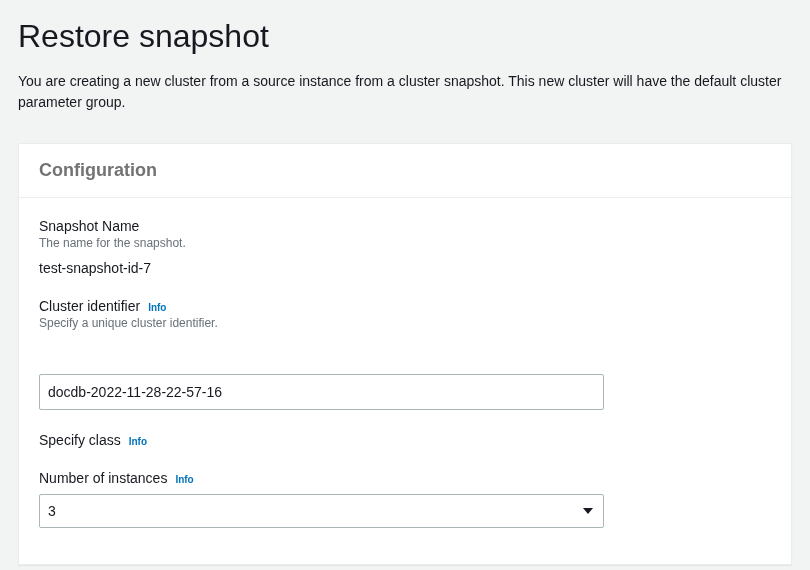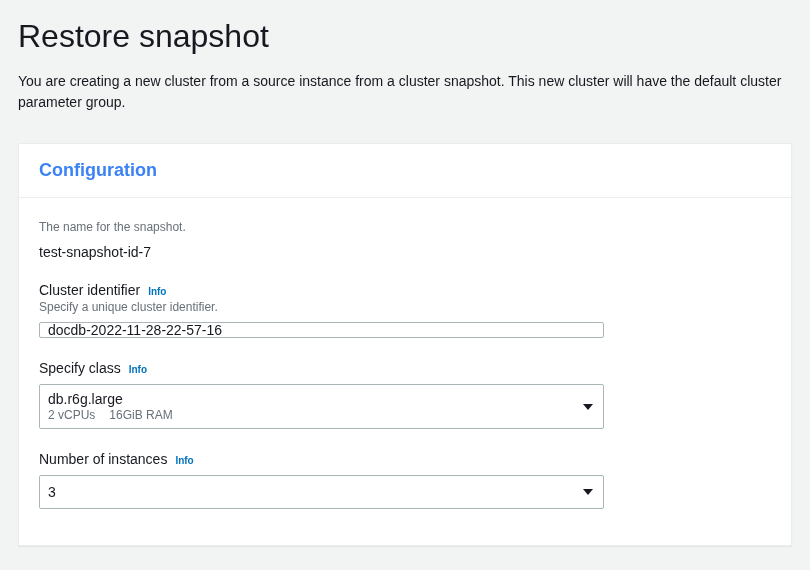--- a/index.html
+++ b/index.html
@@ -31,21 +31,21 @@
       border: 1px solid #eaeded;
       box-shadow: 0 1px 1px rgba(0,0,0,0.05);
     }
     .card-header {
       padding: 16px 20px;
       border-bottom: 1px solid #eaeded;
     }
     .card-header h2 {
       font-size: 18px;
       font-weight: 700;
-      color: #3b82f6;
+      color: #737373;
     }
     .card-body {
       padding: 20px;
     }
     .form-group {
       margin-bottom: 22px;
     }
     .form-group:last-child { margin-bottom: 16px; }
     .label-row {
       display: flex;
@@ -70,27 +70,28 @@
     .field-value {
       font-size: 14px;
       color: #16191f;
       margin-top: 10px;
     }
     .input-wrap {
       margin-top: 8px;
     }
     .text-input {
       width: 565px;
-      height: 16px;
+      height: 36px;
       padding: 4px 8px;
       font-size: 14px;
       color: #16191f;
       border: 1px solid #aab7b8;
       border-radius: 2px;
       background: #fff;
+      margin-top: 36px;
     }
     .select-wrap {
       position: relative;
       width: 565px;
       margin-top: 8px;
       border: 1px solid #aab7b8;
       border-radius: 2px;
       background: #fff;
       cursor: pointer;
     }
@@ -136,50 +137,42 @@
   <h1 class="page-title">Restore snapshot</h1>
   <p class="page-desc">You are creating a new cluster from a source instance from a cluster snapshot. This new cluster will have the default cluster parameter group.</p>
 
   <div class="card">
     <div class="card-header">
       <h2>Configuration</h2>
     </div>
     <div class="card-body">
 
       <div class="form-group">
+        <div class="label-row">
+          <span class="field-label">Snapshot Name</span>
+        </div>
         <div class="field-hint">The name for the snapshot.</div>
         <div class="field-value">test-snapshot-id-7</div>
       </div>
 
       <div class="form-group">
         <div class="label-row">
           <span class="field-label">Cluster identifier</span>
           <span class="info-link">Info</span>
         </div>
         <div class="field-hint">Specify a unique cluster identifier.</div>
         <div class="input-wrap">
           <input type="text" class="text-input" value="docdb-2022-11-28-22-57-16" style="">
         </div>
       </div>
 
       <div class="form-group">
         <div class="label-row">
           <span class="field-label">Specify class</span>
           <span class="info-link">Info</span>
-        </div>
-        <div class="select-wrap">
-          <div class="select-inner">
-            <div class="select-text">
-              <span class="select-primary">db.r6g.large</span>
-              <span class="select-secondary">
-                <span class="spec">2 vCPUs</span><span>16GiB RAM</span>
-              </span>
-            </div>
-            <span class="caret-icon"></span>
-          </div>
         </div>
       </div>
 
       <div class="form-group">
         <div class="label-row">
           <span class="field-label">Number of instances</span>
           <span class="info-link">Info</span>
         </div>
         <div class="select-wrap">
           <div class="select-single">

